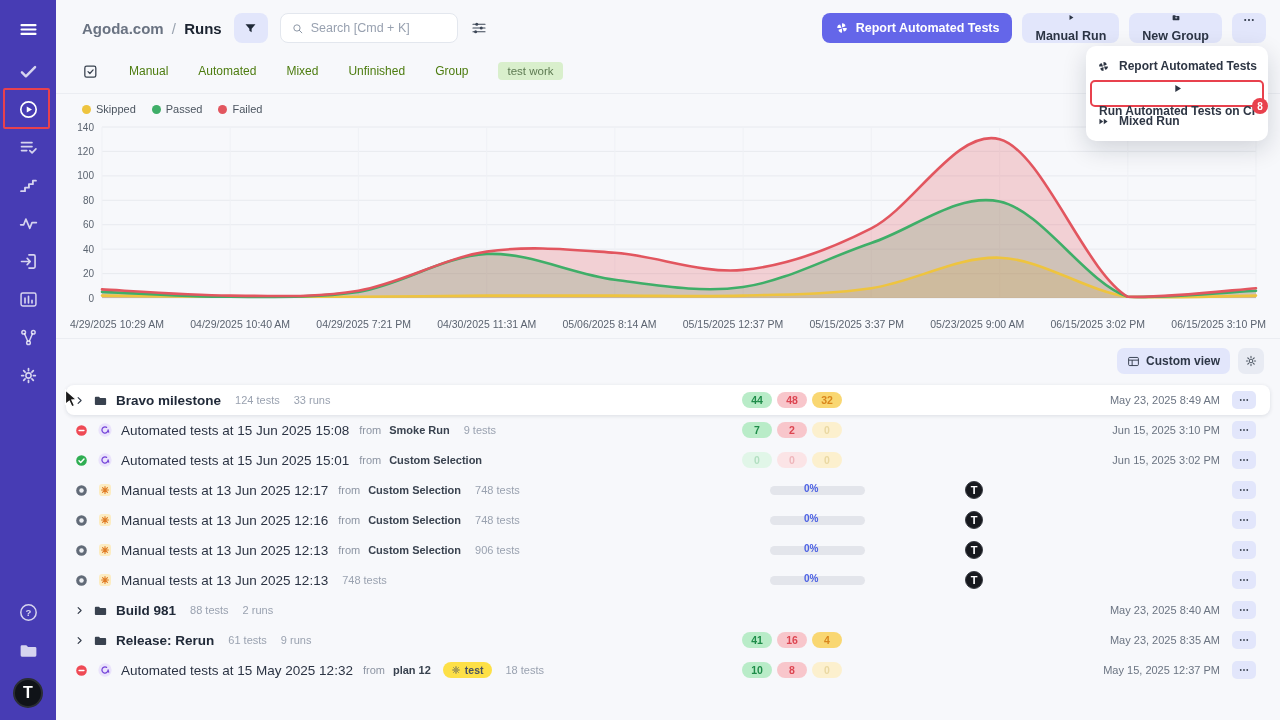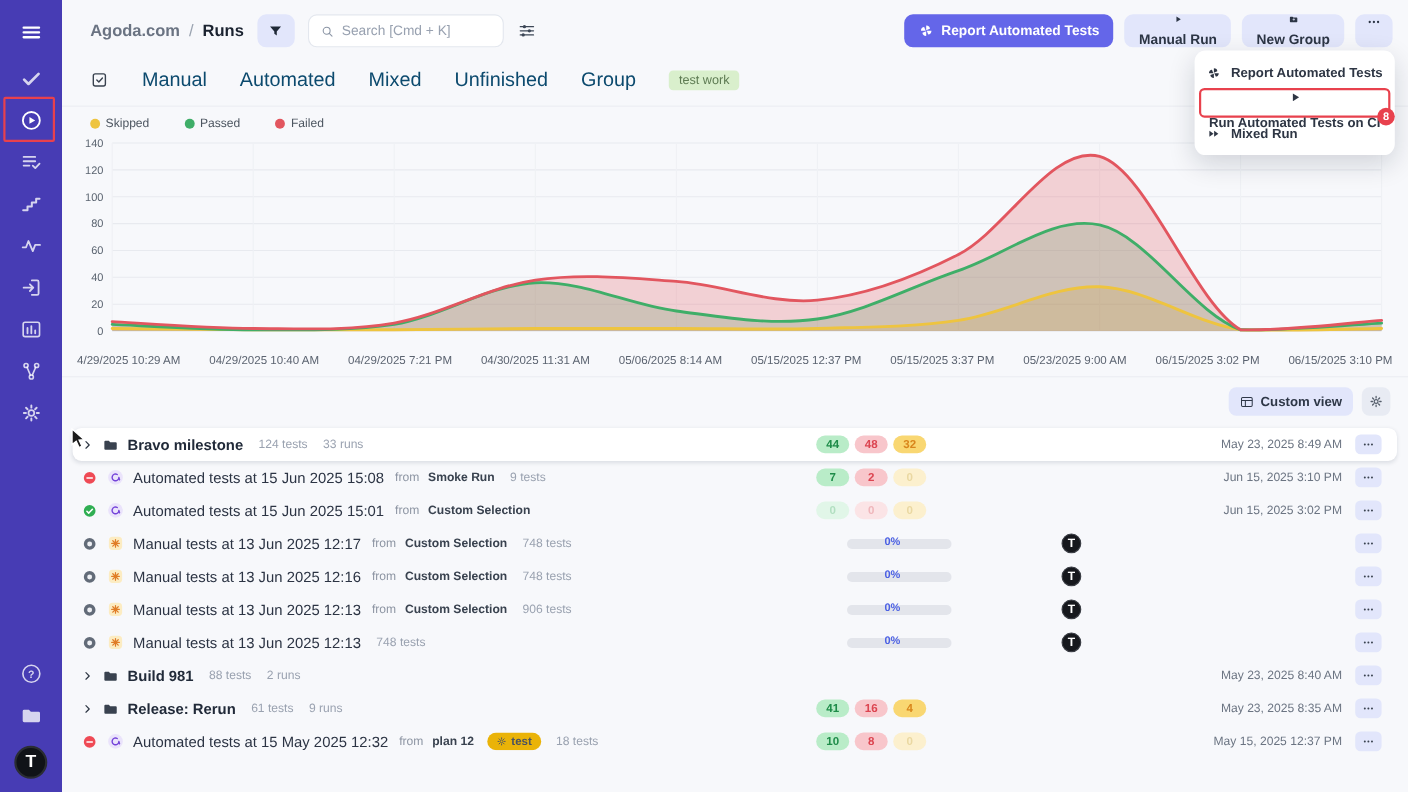--- a/index.html
+++ b/index.html
@@ -47,24 +47,24 @@
          font-size:12.5px; font-weight:bold; border:none; cursor:pointer; white-space:nowrap;
          font-family:"Liberation Sans",sans-serif; }
   .btn.primary { background:#6466e9; color:#fff; }
   .btn.light { background:#e2e6fb; color:#2c3545;flex-direction:column; }
   .btn svg { width:14px; height:14px; }
   .btn.hdr-more { padding:0 10px; }
 
   .tabs { display:flex; align-items:center; gap:30px; padding:6px 16px 13px 26px; border-bottom:1px solid #ebedf2; }
   .tabs .tab-icon { color:#39424f; display:flex; cursor:pointer; }
   .tabs .tab-icon svg { width:17px; height:17px; }
-  .tab { font-size:18px; color:#0c4a6e; cursor:pointer; }
+  .tab { font-size:12px; color:#4d7c0f; cursor:pointer; }
   .tab-pill { background:#d9efcc; color:#5e7b53; font-size:11.5px; padding:3px 9px; border-radius:4px; }
 
-  .legend { display:flex; gap:32px; padding:9px 0 0 26px; font-size:11px; color:#4c5560; align-items:center; }
+  .legend { display:flex; gap:16px; padding:9px 0 0 26px; font-size:11px; color:#4c5560; align-items:center; }
   .legend .litem { display:flex; align-items:center; gap:5px; }
   .legend .dot { width:9px; height:9px; border-radius:50%; }
 
   .chart-wrap { padding:2px 12px 0 12px; }
   .xlabels { display:flex; justify-content:space-between; padding:1px 14px 0 14px;
              font-size:10.5px; color:#5b6370; white-space:nowrap; }
 
   .viewbar { display:flex; justify-content:flex-end; align-items:center; gap:8px;
              padding:9px 16px; border-top:1px solid #ebedf2; margin-top:8px; }
   .cv-btn { height:26px; background:#e2e6fb; border:none; border-radius:7px; font-size:12px; font-weight:bold;
@@ -86,21 +86,21 @@
   .fico { display:flex; color:#39424f; }
   .fico svg { width:15px; height:15px; }
   .stico, .rico { display:flex; }
   .stico svg { width:15px; height:15px; }
   .rico svg { width:16px; height:16px; }
   .title { font-size:13.5px; color:#2c3444; }
   .title.bold { font-weight:bold; color:#212a39; }
   .meta { font-size:11px; color:#9aa2b0; margin-left:6px; }
   .from-lbl { font-size:11px; color:#8d95a3; margin-left:2px; }
   .from-name { font-size:11px; font-weight:bold; color:#39424f; }
-  .tagpill { display:flex; align-items:center; gap:4px; background:#eab308; border-radius:9px;
+  .tagpill { display:flex; align-items:center; gap:4px; background:#fde047; border-radius:9px;
              padding:2px 8px; font-size:10.5px; font-weight:bold; color:#4a5260; margin-left:4px; }
   .tagpill svg { width:10px; height:10px; }
   .cell-mid { display:flex; gap:5px; padding-left:28px; align-items:center; }
   .badge { min-width:30px; height:16px; border-radius:9px; display:flex; align-items:center;
            justify-content:center; font-size:10.5px; font-weight:bold; padding:0 6px; }
   .badge.green  { background:#b9ecc8; color:#1e8c49; }
   .badge.red    { background:#f8c6cb; color:#dc4551; }
   .badge.yellow { background:#f9d772; color:#d9861c; }
   .badge.green.muted  { background:#e1f6e8; color:#b2dfc1; }
   .badge.red.muted    { background:#fbe4e6; color:#efb6bb; }

